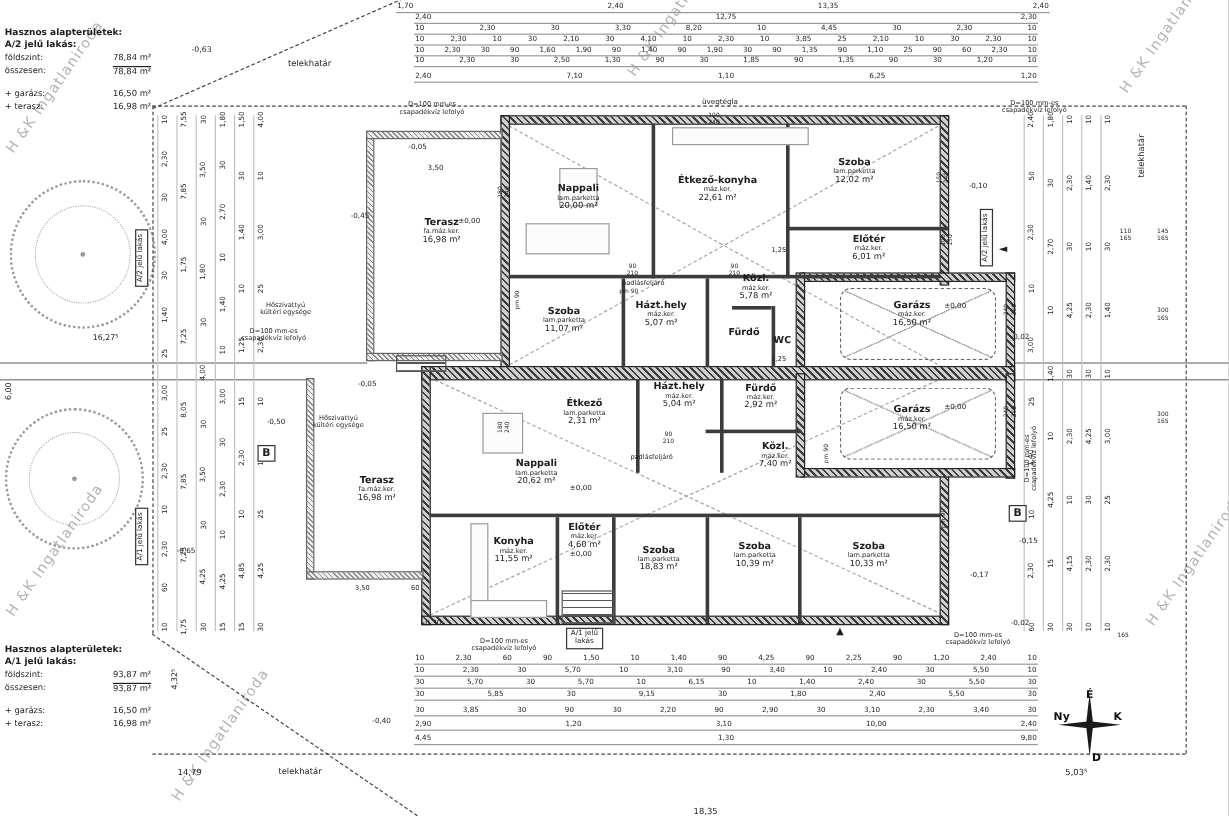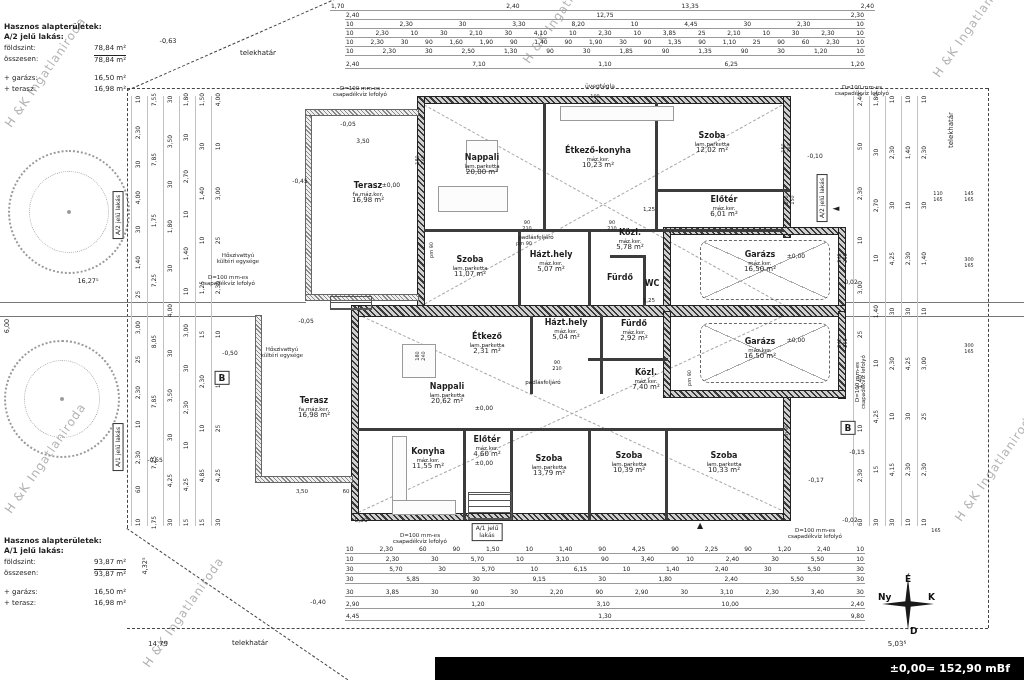--- a/index.html
+++ b/index.html
@@ -121,23 +121,20 @@
 
   <svg class="compass" width="64" height="64" viewBox="0 0 64 64">
     <polygon points="32,6 35,32 32,58 29,32" fill="#1a1a1a"></polygon>
     <polygon points="6,32 32,35 58,32 32,29" fill="#1a1a1a"></polygon>
     <text x="29" y="10">É</text>
     <text x="52" y="28">K</text>
     <text x="34" y="62">D</text>
     <text x="2" y="28">Ny</text>
   </svg>
 
-  <div class="footer">
-    <span>±0,00= 152,90 mBf</span>
-  </div>
 
   <div id="plan">
       <div class="wall " style="left: 418px; top: 97px; width: 372px; height: 6px;"></div>
       <div class="wall " style="left: 418px; top: 97px; width: 6px; height: 215px;"></div>
       <div class="wall " style="left: 784px; top: 97px; width: 6px; height: 140px;"></div>
       <div class="wall " style="left: 668px; top: 228px; width: 177px; height: 6px;"></div>
       <div class="wall " style="left: 839px; top: 228px; width: 6px; height: 90px;"></div>
       <div class="wall " style="left: 664px; top: 228px; width: 6px; height: 84px;"></div>
       <div class="wall " style="left: 352px; top: 306px; width: 493px; height: 10px;"></div>
       <div class="wall " style="left: 352px; top: 306px; width: 6px; height: 214px;"></div>
@@ -168,21 +165,21 @@
       <div class="wall p" style="left: 588px; top: 431px; width: 3px; height: 89px;"></div>
       <div class="wall p" style="left: 665px; top: 431px; width: 3px; height: 89px;"></div>
       <div class="room" style="left: 482px; top: 165px;">
         <span class="rn">Nappali</span>
         <span class="rf">lam.parketta</span>
         <span class="ra">20,00 m²</span>
       </div>
       <div class="room" style="left: 598px; top: 158px;">
         <span class="rn">Étkező-konyha</span>
         <span class="rf">máz.ker.</span>
-        <span class="ra">10,23 m²</span>
+        <span class="ra">22,61 m²</span>
       </div>
       <div class="room" style="left: 712px; top: 143px;">
         <span class="rn">Szoba</span>
         <span class="rf">lam.parketta</span>
         <span class="ra">12,02 m²</span>
       </div>
       <div class="room" style="left: 368px; top: 193px;">
         <span class="rn">Terasz</span>
         <span class="rf">fa.máz.ker.</span>
         <span class="ra">16,98 m²</span>
@@ -254,21 +251,21 @@
         <span class="ra">11,55 m²</span>
       </div>
       <div class="room" style="left: 487px; top: 447px;">
         <span class="rn">Előtér</span>
         <span class="rf">máz.ker.</span>
         <span class="ra">4,60 m²</span>
       </div>
       <div class="room" style="left: 549px; top: 466px;">
         <span class="rn">Szoba</span>
         <span class="rf">lam.parketta</span>
-        <span class="ra">13,79 m²</span>
+        <span class="ra">18,83 m²</span>
       </div>
       <div class="room" style="left: 629px; top: 463px;">
         <span class="rn">Szoba</span>
         <span class="rf">lam.parketta</span>
         <span class="ra">10,39 m²</span>
       </div>
       <div class="room" style="left: 724px; top: 463px;">
         <span class="rn">Szoba</span>
         <span class="rf">lam.parketta</span>
         <span class="ra">10,33 m²</span>

